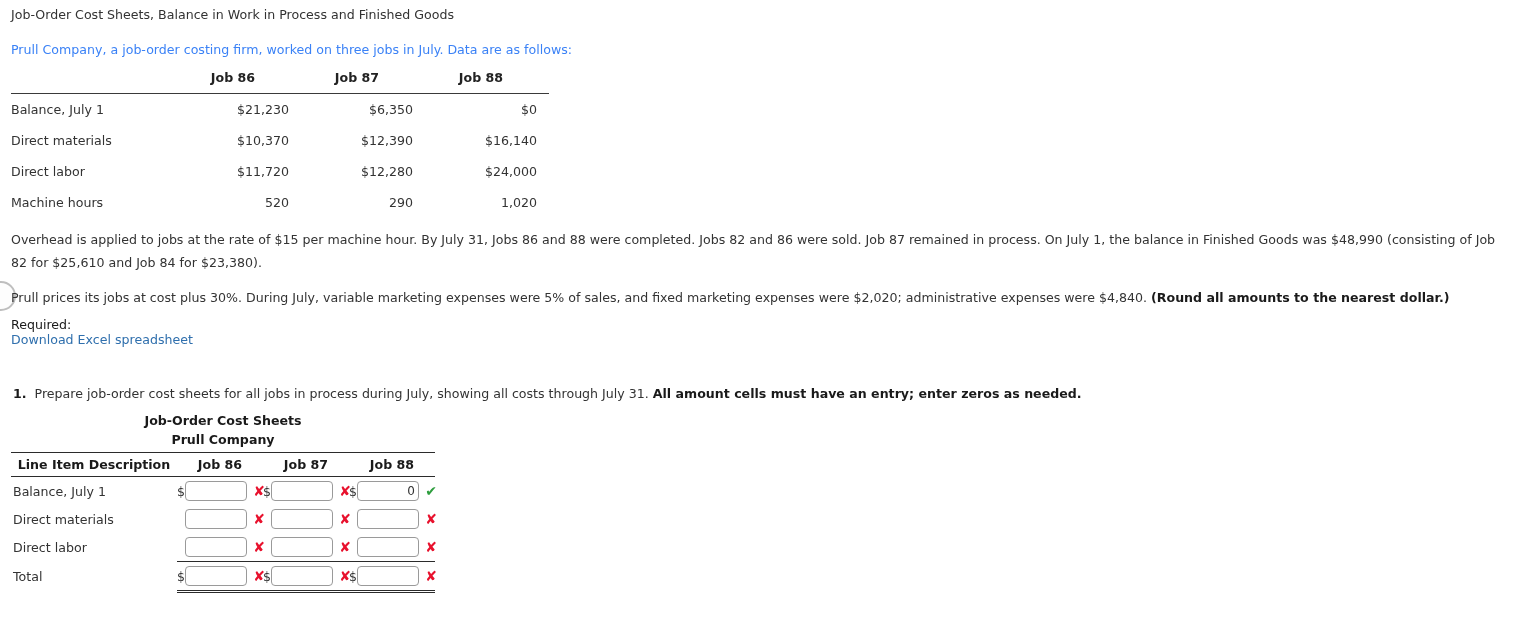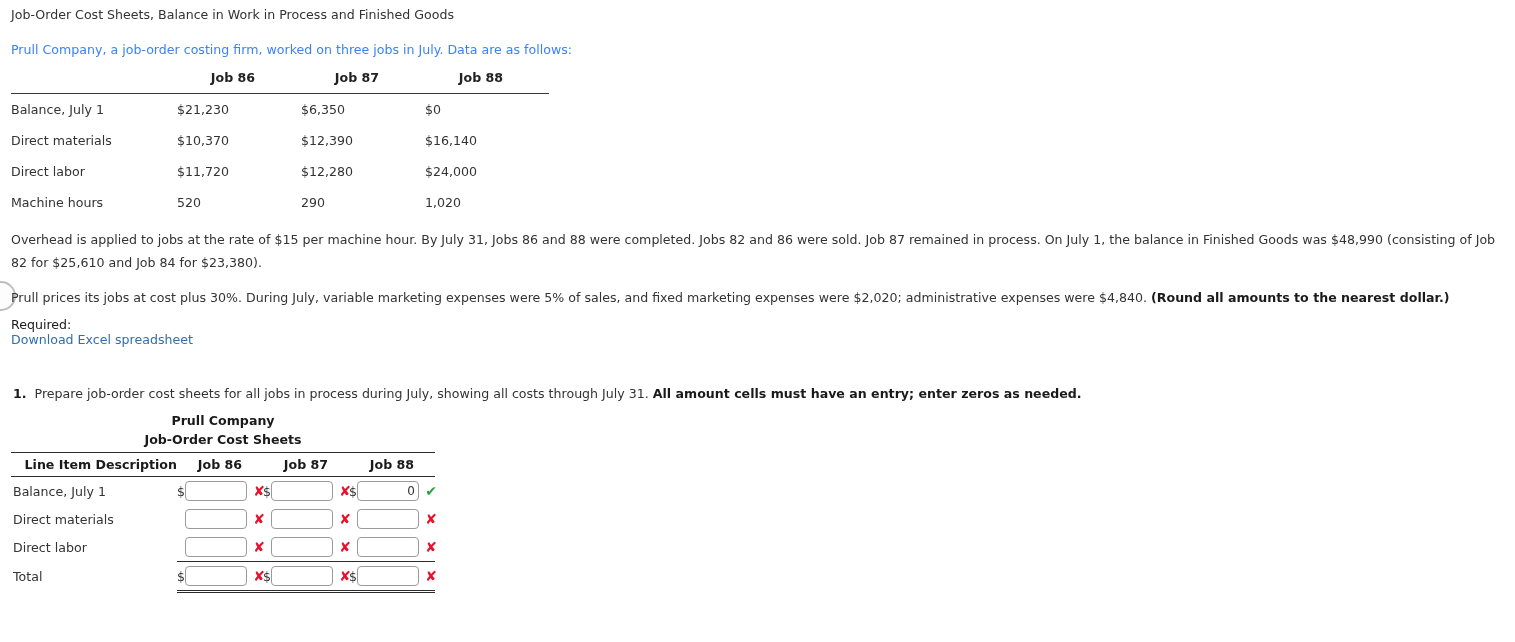--- a/index.html
+++ b/index.html
@@ -72,21 +72,21 @@
     color: #222;
   }
   .data-table thead tr {
     border-bottom: 1.4px solid #3a3a3a;
   }
   .data-table td {
     padding: 8px 0 8px 0;
     height: 14px;
   }
   .dt-label { width: 166px; text-align: left; white-space: nowrap; }
-  .dt-num   { width: 112px; padding-right: 12px !important; white-space: nowrap; }
+  .dt-num   { width: 112px; text-align: right; padding-right: 12px !important; white-space: nowrap; }
   .data-table th.dt-label { text-align: left; }
   .data-table th.dt-num   { text-align: center; padding-right: 12px; }
 
   
   .para {
     position: absolute;
     left: 11px;
     font-size: 12.6px;
     color: #333;
     line-height: 23px;
@@ -151,21 +151,21 @@
     border-top: 1.6px solid #2b2b2b;
     border-bottom: 1.6px solid #2b2b2b;
   }
   .form-table th {
     font-weight: bold;
     color: #1a1a1a;
     font-size: 12.6px;
     padding: 4px 0 4px 0;
     text-align: center;
   }
-  .form-table th.col-desc { text-align: right; width: 166px; }
+  .form-table th.col-desc { text-align: center; width: 166px; }
   .form-table th.col-job  { width: 86px; }
   .form-table th.col-last { width: 86px; }
   .form-table td { padding: 0; vertical-align: middle; }
   .row-label {
     text-align: left;
     white-space: nowrap;
     font-size: 12.6px;
     color: #333;
     padding-left: 2px !important;
     height: 28px;
@@ -273,22 +273,22 @@
 
   <div class="required">Required:</div>
 
   <a class="dl-link" href="#">Download Excel spreadsheet</a>
 
   <div class="req-item"><span class="num">1.</span>&nbsp;&nbsp;<span>Prepare job-order cost sheets for all jobs in process during July, showing all costs through July 31. </span><b>All amount cells must have an entry; enter zeros as needed.</b></div>
 
   <div class="form-wrap">
 
     <div class="form-head">
+      <div>Job-Order Cost Sheets</div>
       <div>Prull Company</div>
-      <div>Job-Order Cost Sheets</div>
     </div>
 
     <table class="form-table">
       <thead>
         <tr>
           <th class="col-desc">Line Item Description</th>
           <th class="col-job">Job 86</th>
           <th class="col-job">Job 87</th>
           <th class="col-last">Job 88</th>
         </tr>

